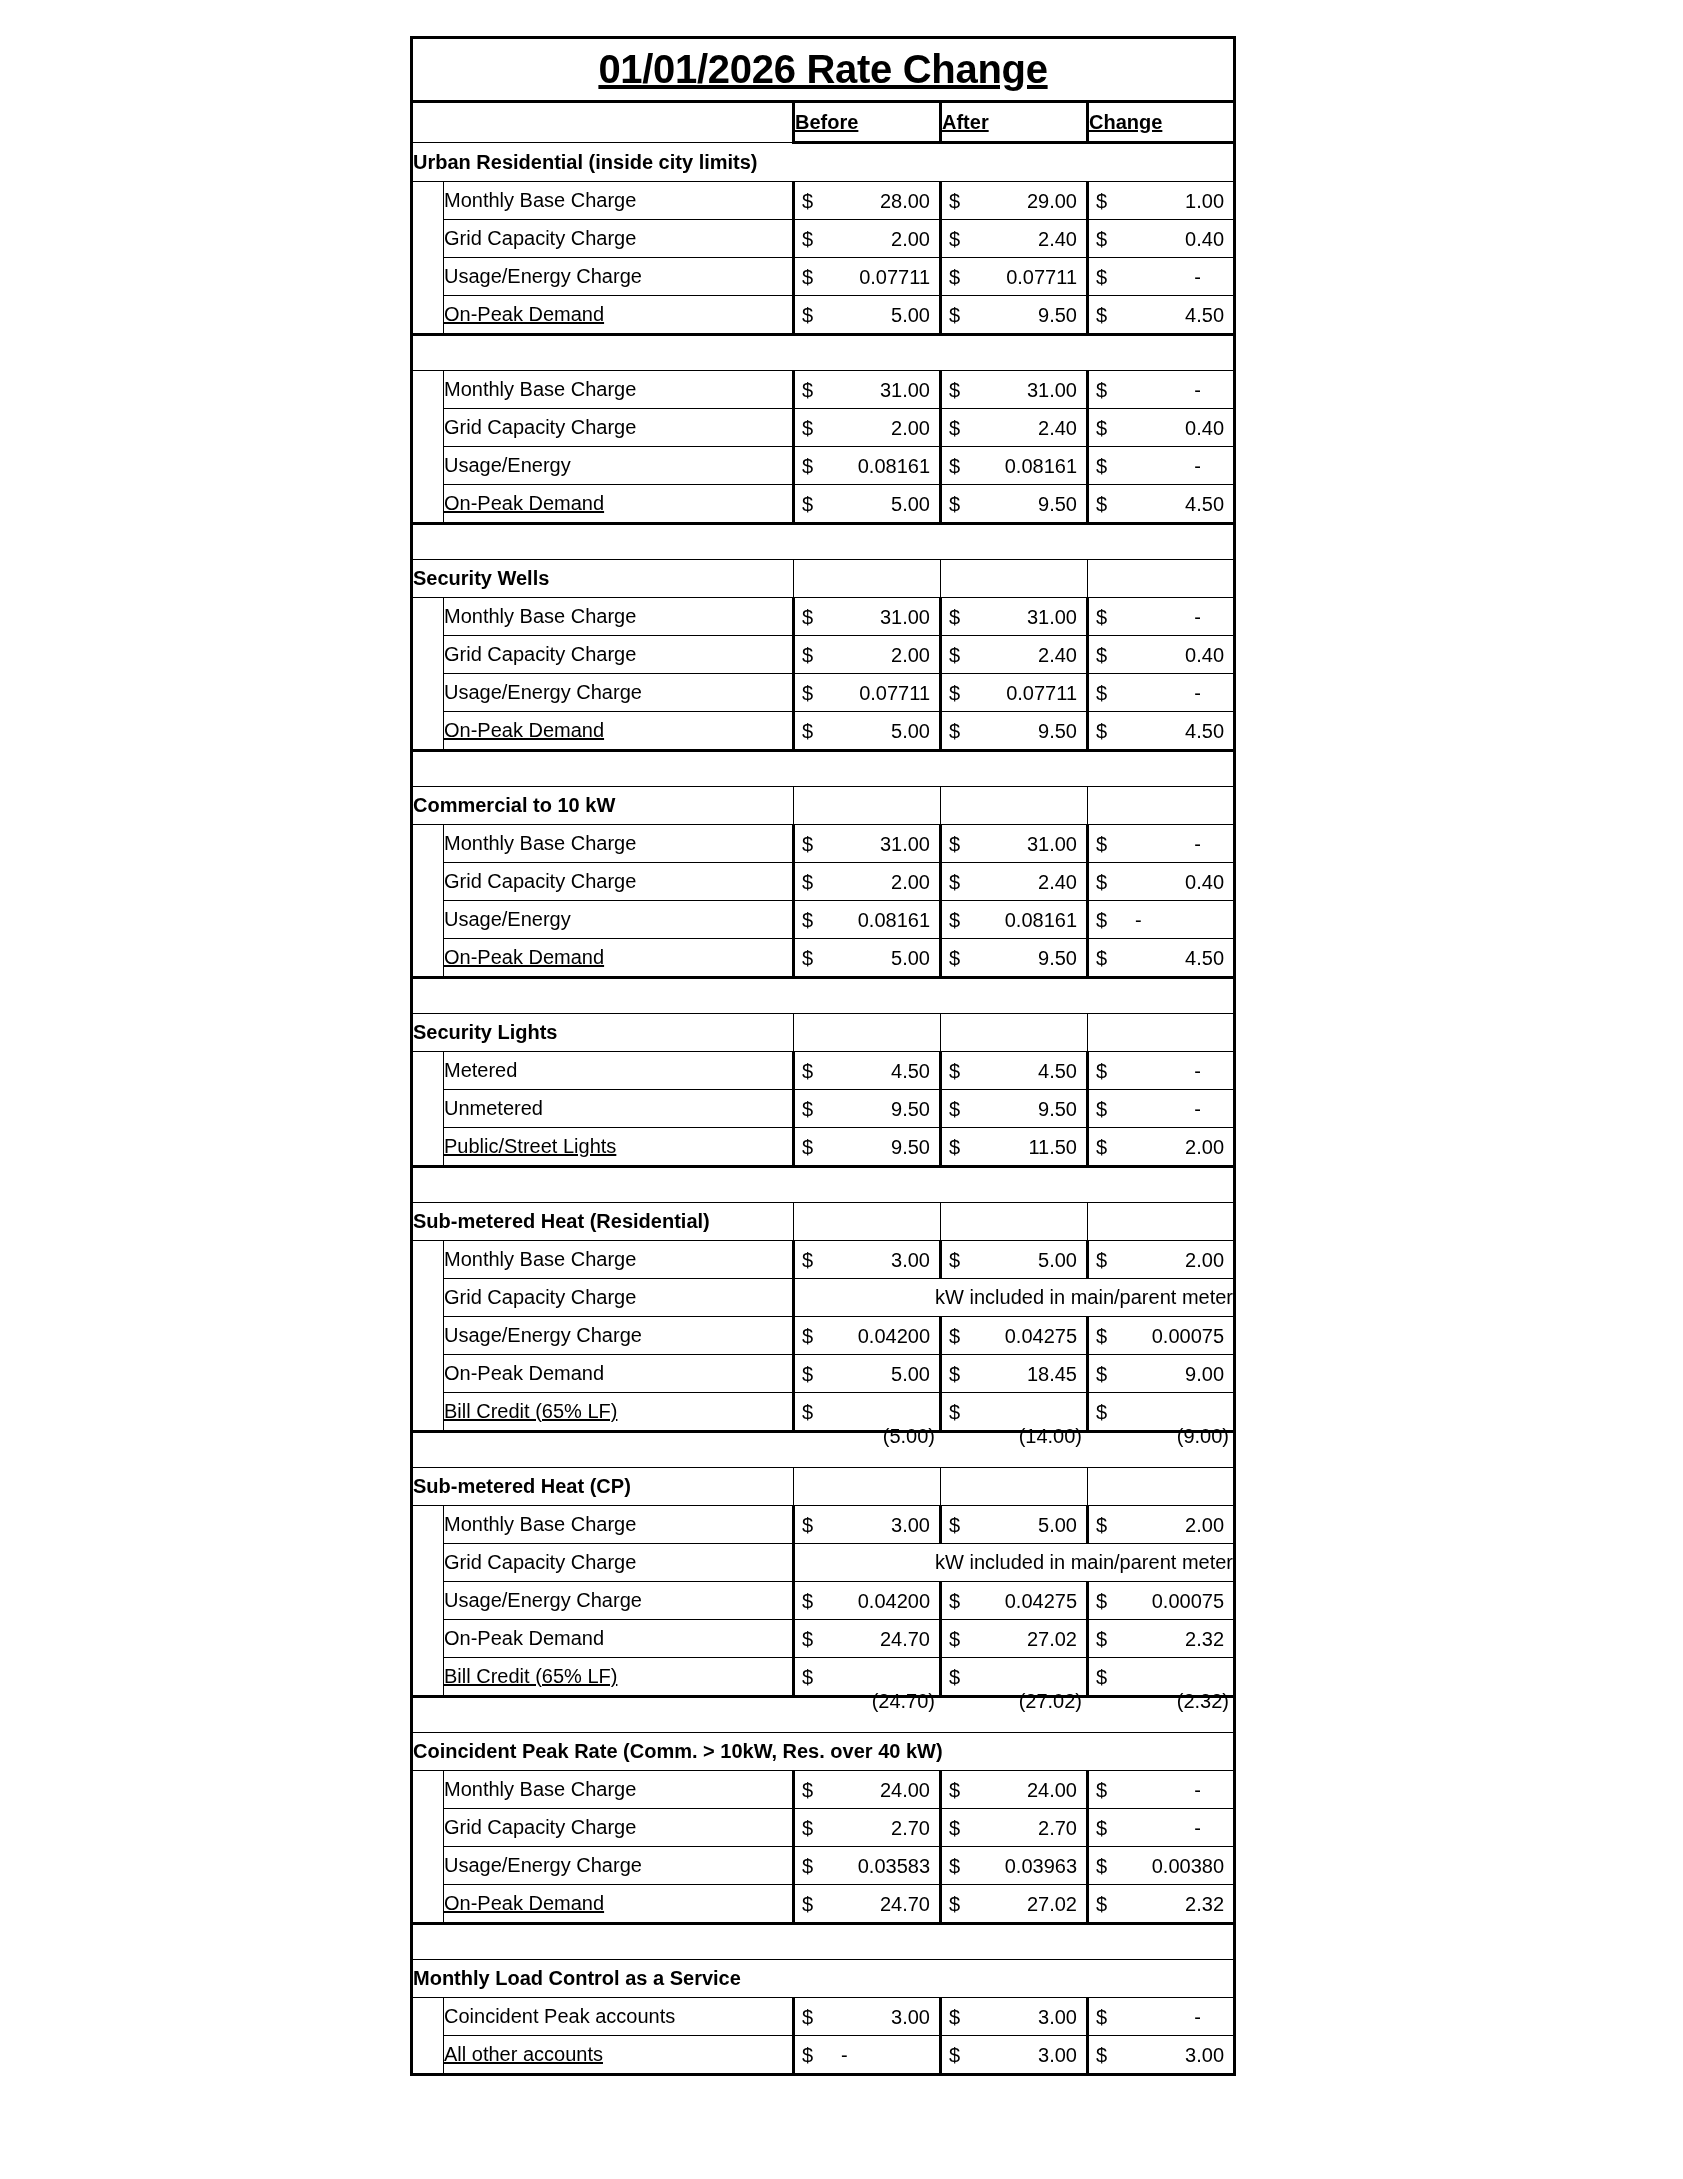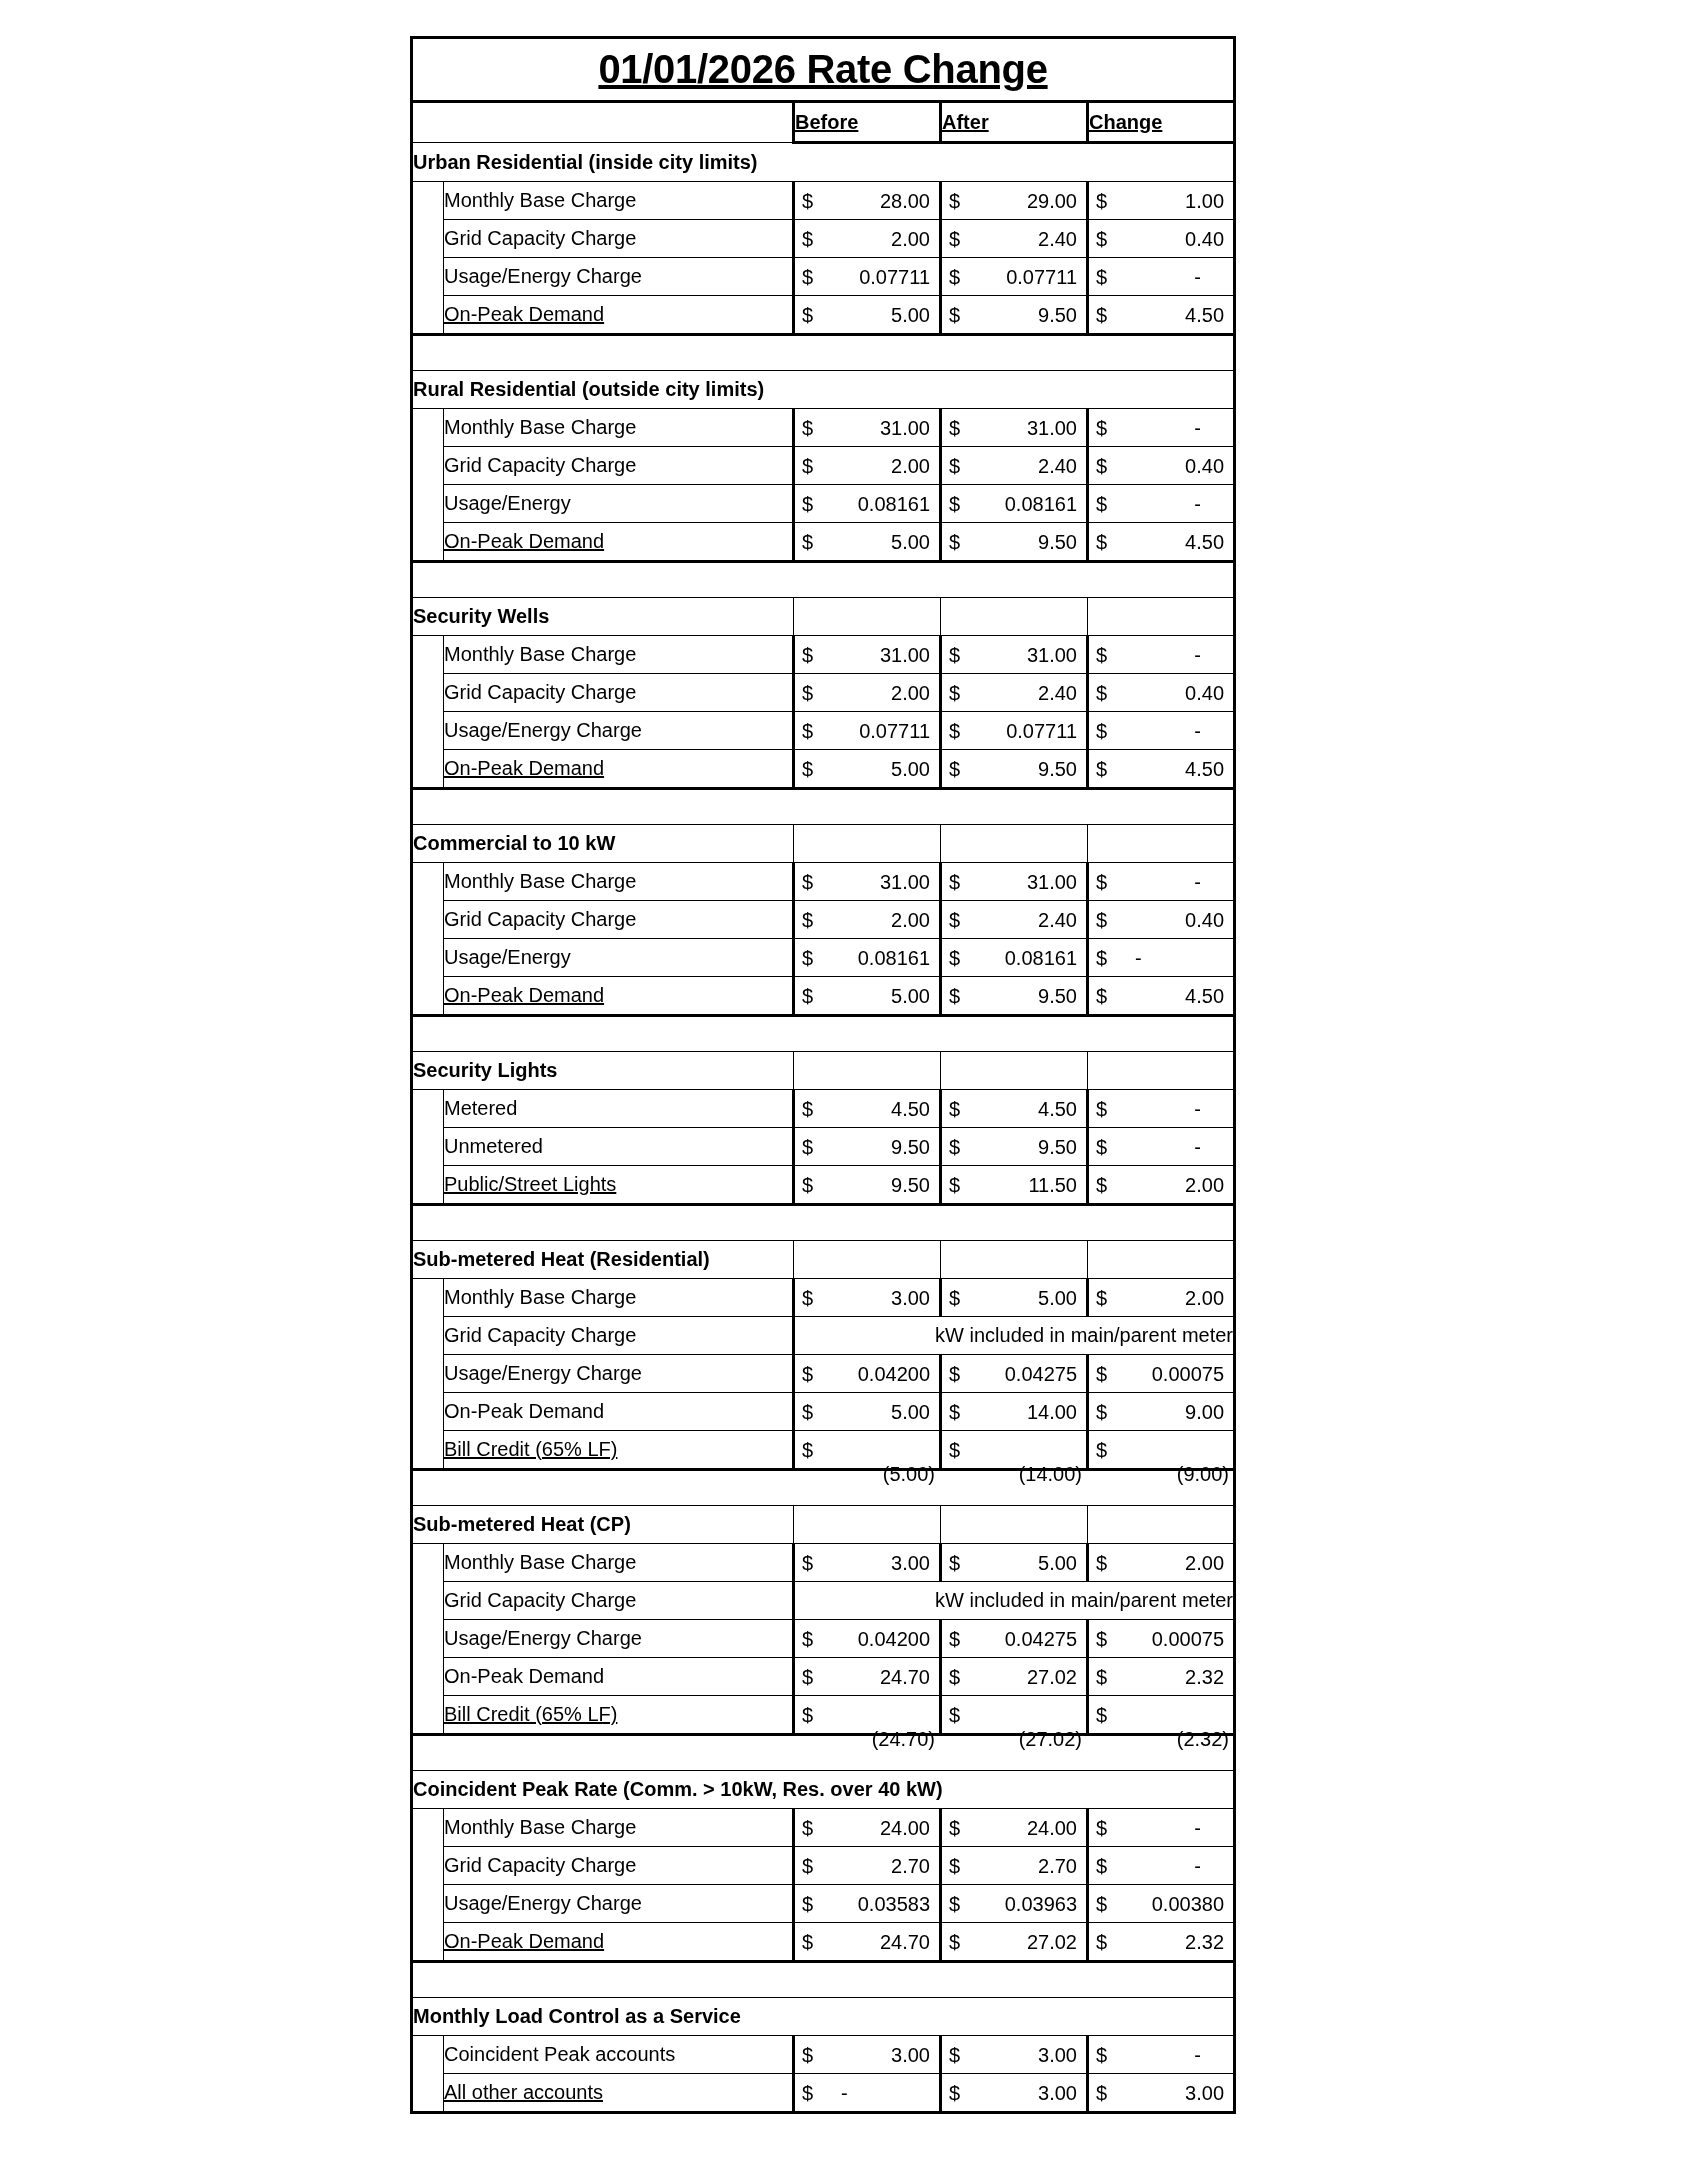--- a/index.html
+++ b/index.html
@@ -202,24 +202,20 @@
               <span class="amt">9.50</span>
             </td>
             <td class="money fill-pink bl-thick br-thick bt-thin bb-thick">
               <span class="sym">$</span>
               <span class="amt">4.50</span>
             </td>
           </tr>
           <tr class="spacer">
             <td class="bl-thick br-thick bt-thin bb-thin" colspan="5"></td>
           </tr>
-          <tr class="section-header-row">
-            <td class="section-name bl-thick bt-thin bb-thin" colspan="2">Rural Residential (outside city limits)</td>
-            <td class="bt-thin bb-thin br-thick" colspan="3"></td>
-          </tr>
           <tr class="data-row">
             <td class="bl-thick"></td>
             <td class="item-label bl-thin bt-thin bb-thin">Monthly Base Charge</td>
             <td class="money bl-thick bt-thin bb-thin">
               <span class="sym">$</span>
               <span class="amt">31.00</span>
             </td>
             <td class="money bl-thick bt-thin bb-thin">
               <span class="sym">$</span>
               <span class="amt">31.00</span>
@@ -528,21 +524,21 @@
           </tr>
           <tr class="data-row">
             <td class="bl-thick"></td>
             <td class="item-label bl-thin bt-thin bb-thin">On-Peak Demand</td>
             <td class="money bl-thick bt-thin bb-thin">
               <span class="sym">$</span>
               <span class="amt">5.00</span>
             </td>
             <td class="money bl-thick bt-thin bb-thin">
               <span class="sym">$</span>
-              <span class="amt">14.00</span>
+              <span class="amt">18.45</span>
             </td>
             <td class="money fill-pink bl-thick br-thick bt-thin bb-thin">
               <span class="sym">$</span>
               <span class="amt">9.00</span>
             </td>
           </tr>
           <tr class="data-row">
             <td class="bl-thick bb-thick"></td>
             <td class="item-label bl-thin bt-thin bb-thick">Bill Credit (65% LF)</td>
             <td class="money bl-thick bt-thin bb-thick">

